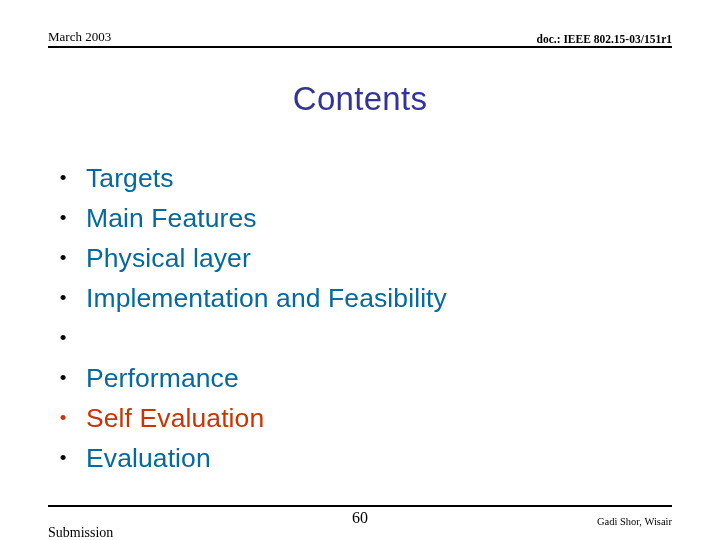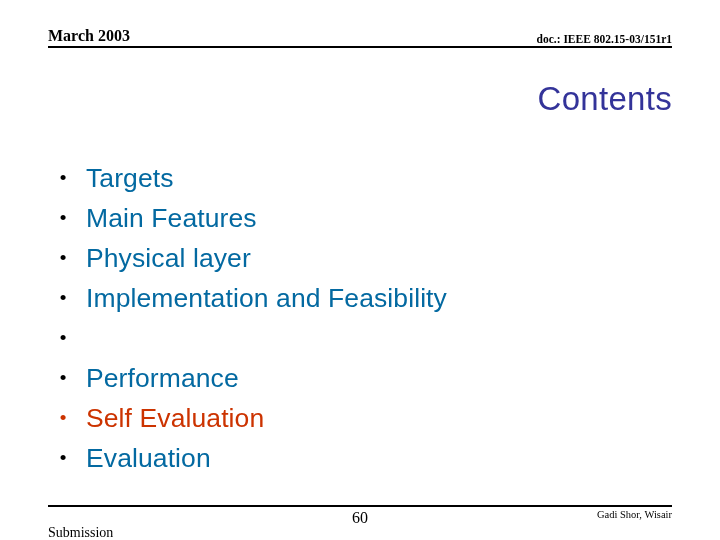--- a/index.html
+++ b/index.html
@@ -29,22 +29,22 @@
     left: 48px;
     top: 27px;
     width: 624px;
     height: 20px;
   }
   .header-left {
     position: absolute;
     left: 0;
     bottom: 2px;
     font-family: "Liberation Serif", serif;
-    font-weight: bold;
-    font-size: 16px;
+    font-weight: normal;
+    font-size: 13px;
     color: #000000;
     white-space: nowrap;
     letter-spacing: 0px;
   }
   .header-right {
     position: absolute;
     right: 0;
     bottom: 2px;
     font-family: "Liberation Serif", serif;
     font-weight: bold;
@@ -60,21 +60,21 @@
     height: 0;
     border-top: 2.2px solid #000000;
   }
 
   
   .title {
     position: absolute;
     left: 48px;
     top: 79px;
     width: 624px;
-    text-align: right;
+    text-align: center;
     font-family: "Liberation Sans", sans-serif;
     font-size: 33px;
     line-height: 40px;
     color: #333399;
     letter-spacing: 0.3px;
   }
 
   
   .content {
     position: absolute;
@@ -145,21 +145,21 @@
     top: 0;
     width: 624px;
     text-align: center;
     font-family: "Liberation Serif", serif;
     font-size: 16px;
     color: #000000;
   }
   .footer-right {
     position: absolute;
     right: 0;
-    top: 0;
+    top: 7px;
     font-family: "Liberation Serif", serif;
     font-size: 10.5px;
     color: #000000;
     white-space: nowrap;
   }
 </style>
 </head>
 <body>
 
 <div class="slide">

